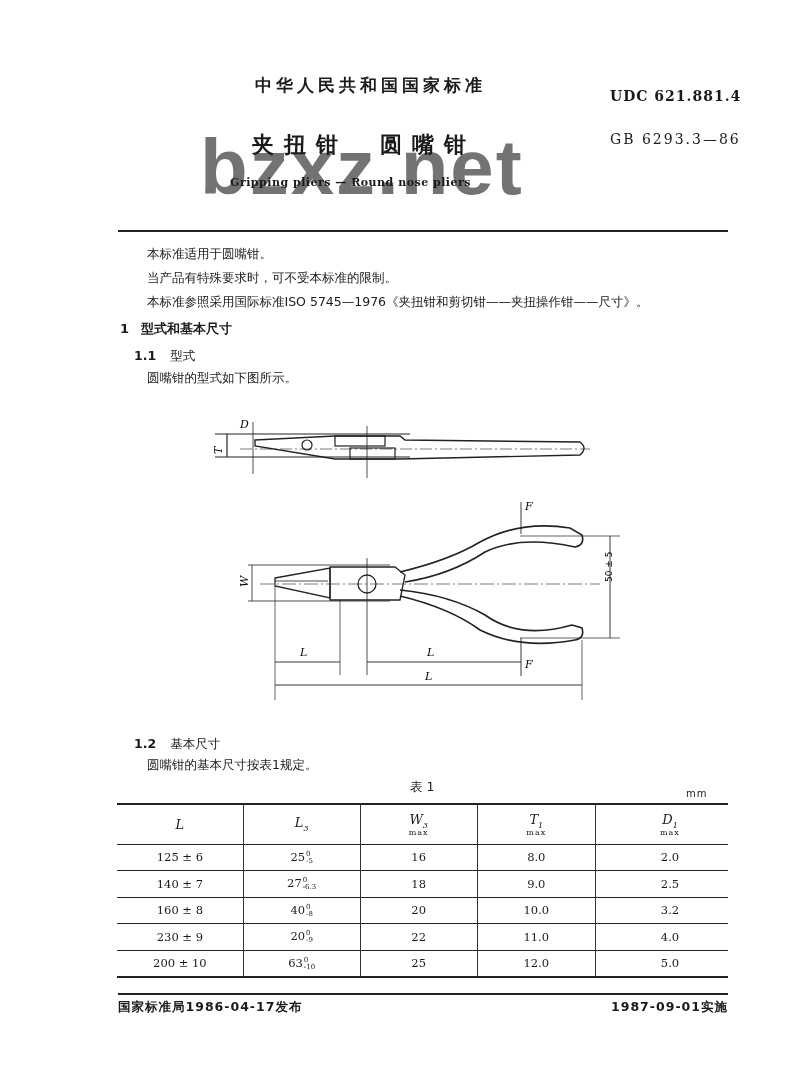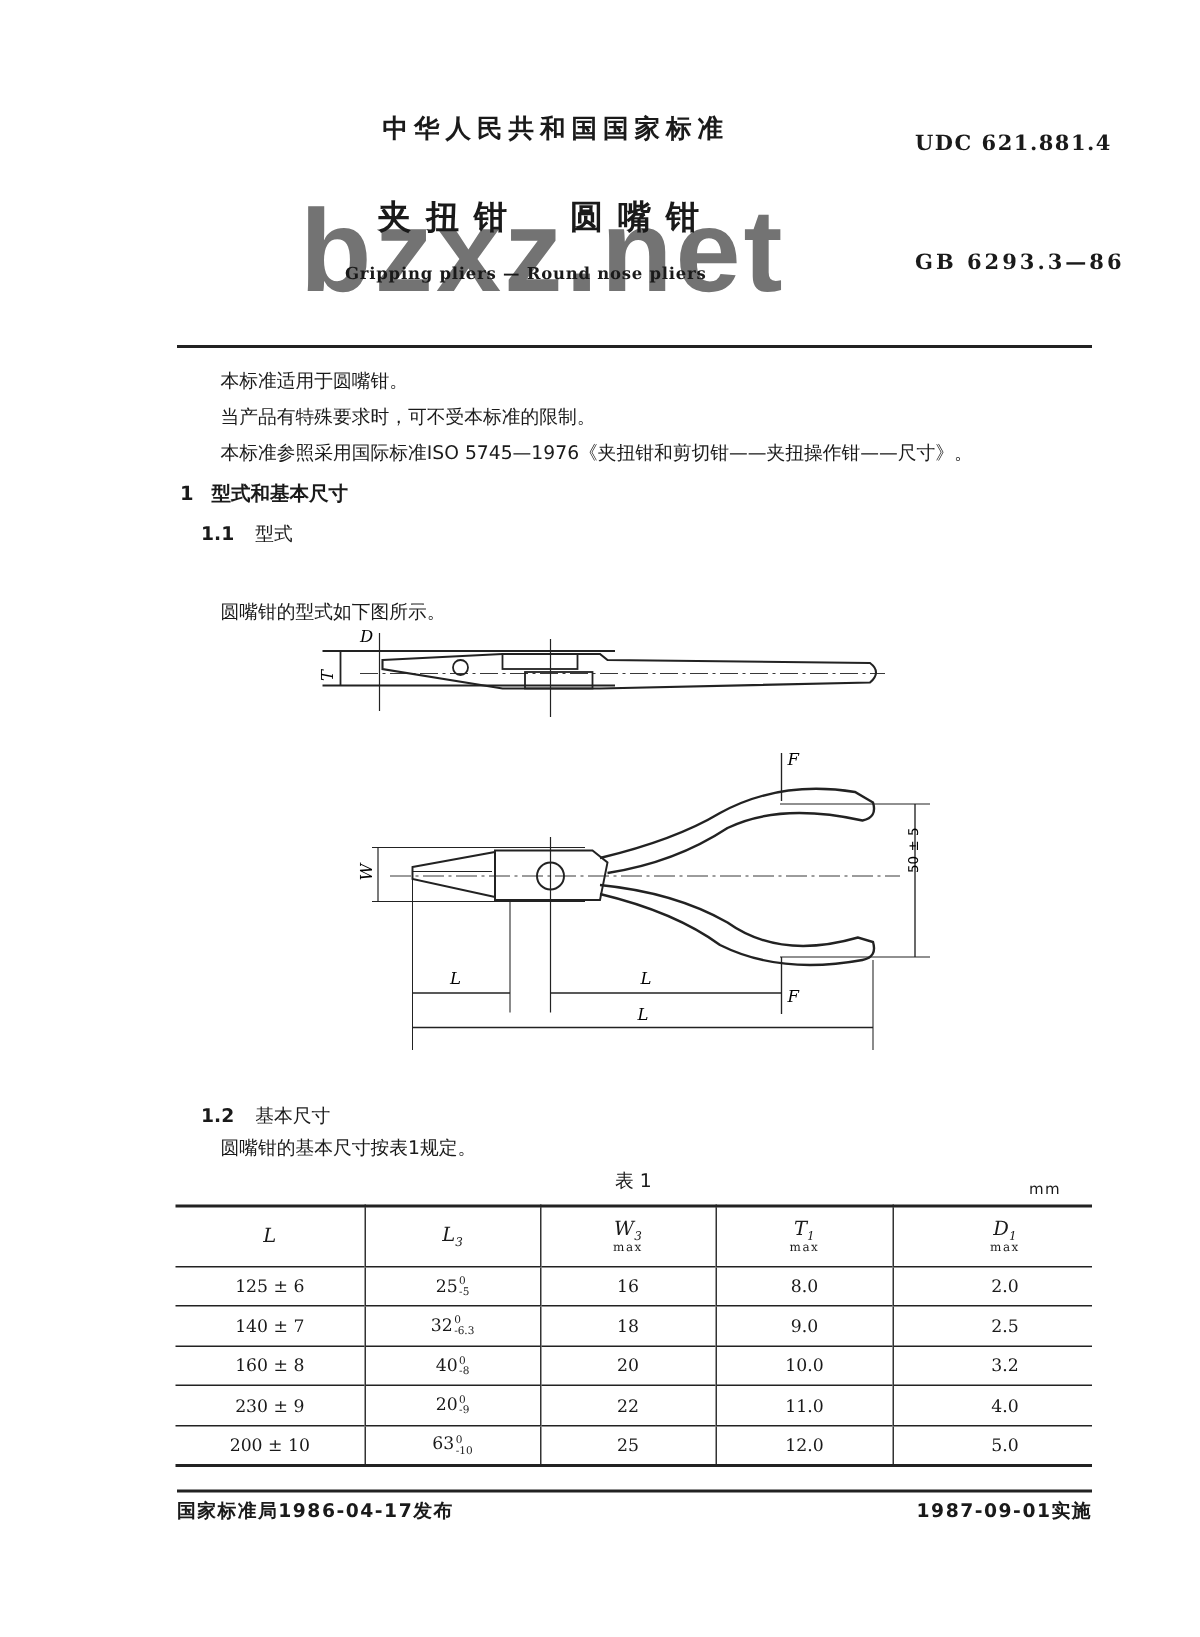--- a/index.html
+++ b/index.html
@@ -10,21 +10,21 @@
     .abs { position: absolute; }
     .watermark {
       left: 200px; top: 128px; font-family: Liberation Sans, sans-serif;
       font-weight: bold; font-size: 78px; color: #737373; letter-spacing: 2px;
       line-height: 1; white-space: nowrap; z-index: 0;
     }
     .z1 { z-index: 1; }
     .hdr-std { left: 255px; top: 74px; font-size: 17px; font-weight: bold; letter-spacing: 4px; font-family: "DejaVu Sans", sans-serif; }
     .udc { left: 610px; top: 88px; font-size: 14px; font-weight: bold; letter-spacing: 1px; }
     .title-cn { left: 252px; top: 130px; font-size: 22px; font-weight: bold; letter-spacing: 10px; font-family: "DejaVu Sans", sans-serif; }
-    .gb { left: 610px; top: 131px; font-size: 14px; font-weight: bold; letter-spacing: 2px; margin-top: 36px; }
+    .gb { left: 610px; top: 131px; font-size: 14px; font-weight: normal; letter-spacing: 2px; }
     .title-en { left: 230px; top: 176px; font-size: 11px; font-weight: bold; letter-spacing: 0.5px; }
     .rule-top { left: 118px; top: 230px; width: 610px; height: 2px; background: #222; }
     .para { font-size: 12.5px; font-family: "DejaVu Sans", sans-serif; white-space: nowrap; }
     .sec { font-size: 13px; font-family: "DejaVu Sans", sans-serif; font-weight: bold; white-space: nowrap; }
     .sub { font-size: 12.5px; font-family: "DejaVu Sans", sans-serif; white-space: nowrap; }
     .sub b { margin-right: 14px; }
     .fig-label { font-family: "DejaVu Serif", serif; font-style: italic; font-size: 11px; }
     table.dims {
       position: absolute; left: 117px; top: 803px; width: 611px;
       border-collapse: collapse; font-size: 11.5px; font-family: "DejaVu Serif", serif;
@@ -59,21 +59,21 @@
 <div class="abs para" style="left:147px; top:246px;">本标准适用于圆嘴钳。</div>
 <div class="abs para" style="left:147px; top:270px;text-align:center;">当产品有特殊要求时，可不受本标准的限制。</div>
 <div class="abs para" style="left:147px; top:294px;">本标准参照采用国际标准ISO 5745—1976《夹扭钳和剪切钳——夹扭操作钳——尺寸》。</div>
 
 <div class="abs sec" style="left:120px; top:320px;">
   <span style="margin-right:12px;">1</span><span>型式和基本尺寸</span>
 </div>
 <div class="abs sub" style="left:134px; top:348px;">
   <b>1.1</b><span>型式</span>
 </div>
-<div class="abs para" style="left:147px; top:370px;margin-top:30px;">圆嘴钳的型式如下图所示。</div>
+<div class="abs para" style="left:147px; top:370px;">圆嘴钳的型式如下图所示。</div>
 
 <svg class="abs" style="left:200px; top:400px;" width="400" height="90">
   <g stroke="#222" fill="none" stroke-width="1.2">
     <line x1="15" y1="34" x2="210" y2="34"></line>
     <line x1="15" y1="57" x2="210" y2="57"></line>
     <line x1="27" y1="34" x2="27" y2="57"></line>
     <line x1="53" y1="22" x2="53" y2="74" stroke-width="0.8"></line>
     <path d="M55 40 L135 36 L200 36 L205 40 L380 42 Q388 48 380 55 L200 59 L135 59 L55 46 Z" stroke-width="1.4"></path>
     <circle cx="107" cy="45" r="5"></circle>
     <rect x="135" y="36" width="50" height="10"></rect>
@@ -152,21 +152,21 @@
   <tbody>
     <tr>
       <td>125 ± 6</td>
       <td><span>25</span><span class="tol"><span>0</span><span>-5</span></span></td>
       <td>16</td>
       <td>8.0</td>
       <td>2.0</td>
     </tr>
     <tr>
       <td>140 ± 7</td>
-      <td><span>32</span><span class="tol"><span>0</span><span>-6.3</span></span></td>
+      <td><span>27</span><span class="tol"><span>0</span><span>-6.3</span></span></td>
       <td>18</td>
       <td>9.0</td>
       <td>2.5</td>
     </tr>
     <tr>
       <td>160 ± 8</td>
       <td><span>40</span><span class="tol"><span>0</span><span>-8</span></span></td>
       <td>20</td>
       <td>10.0</td>
       <td>3.2</td>

